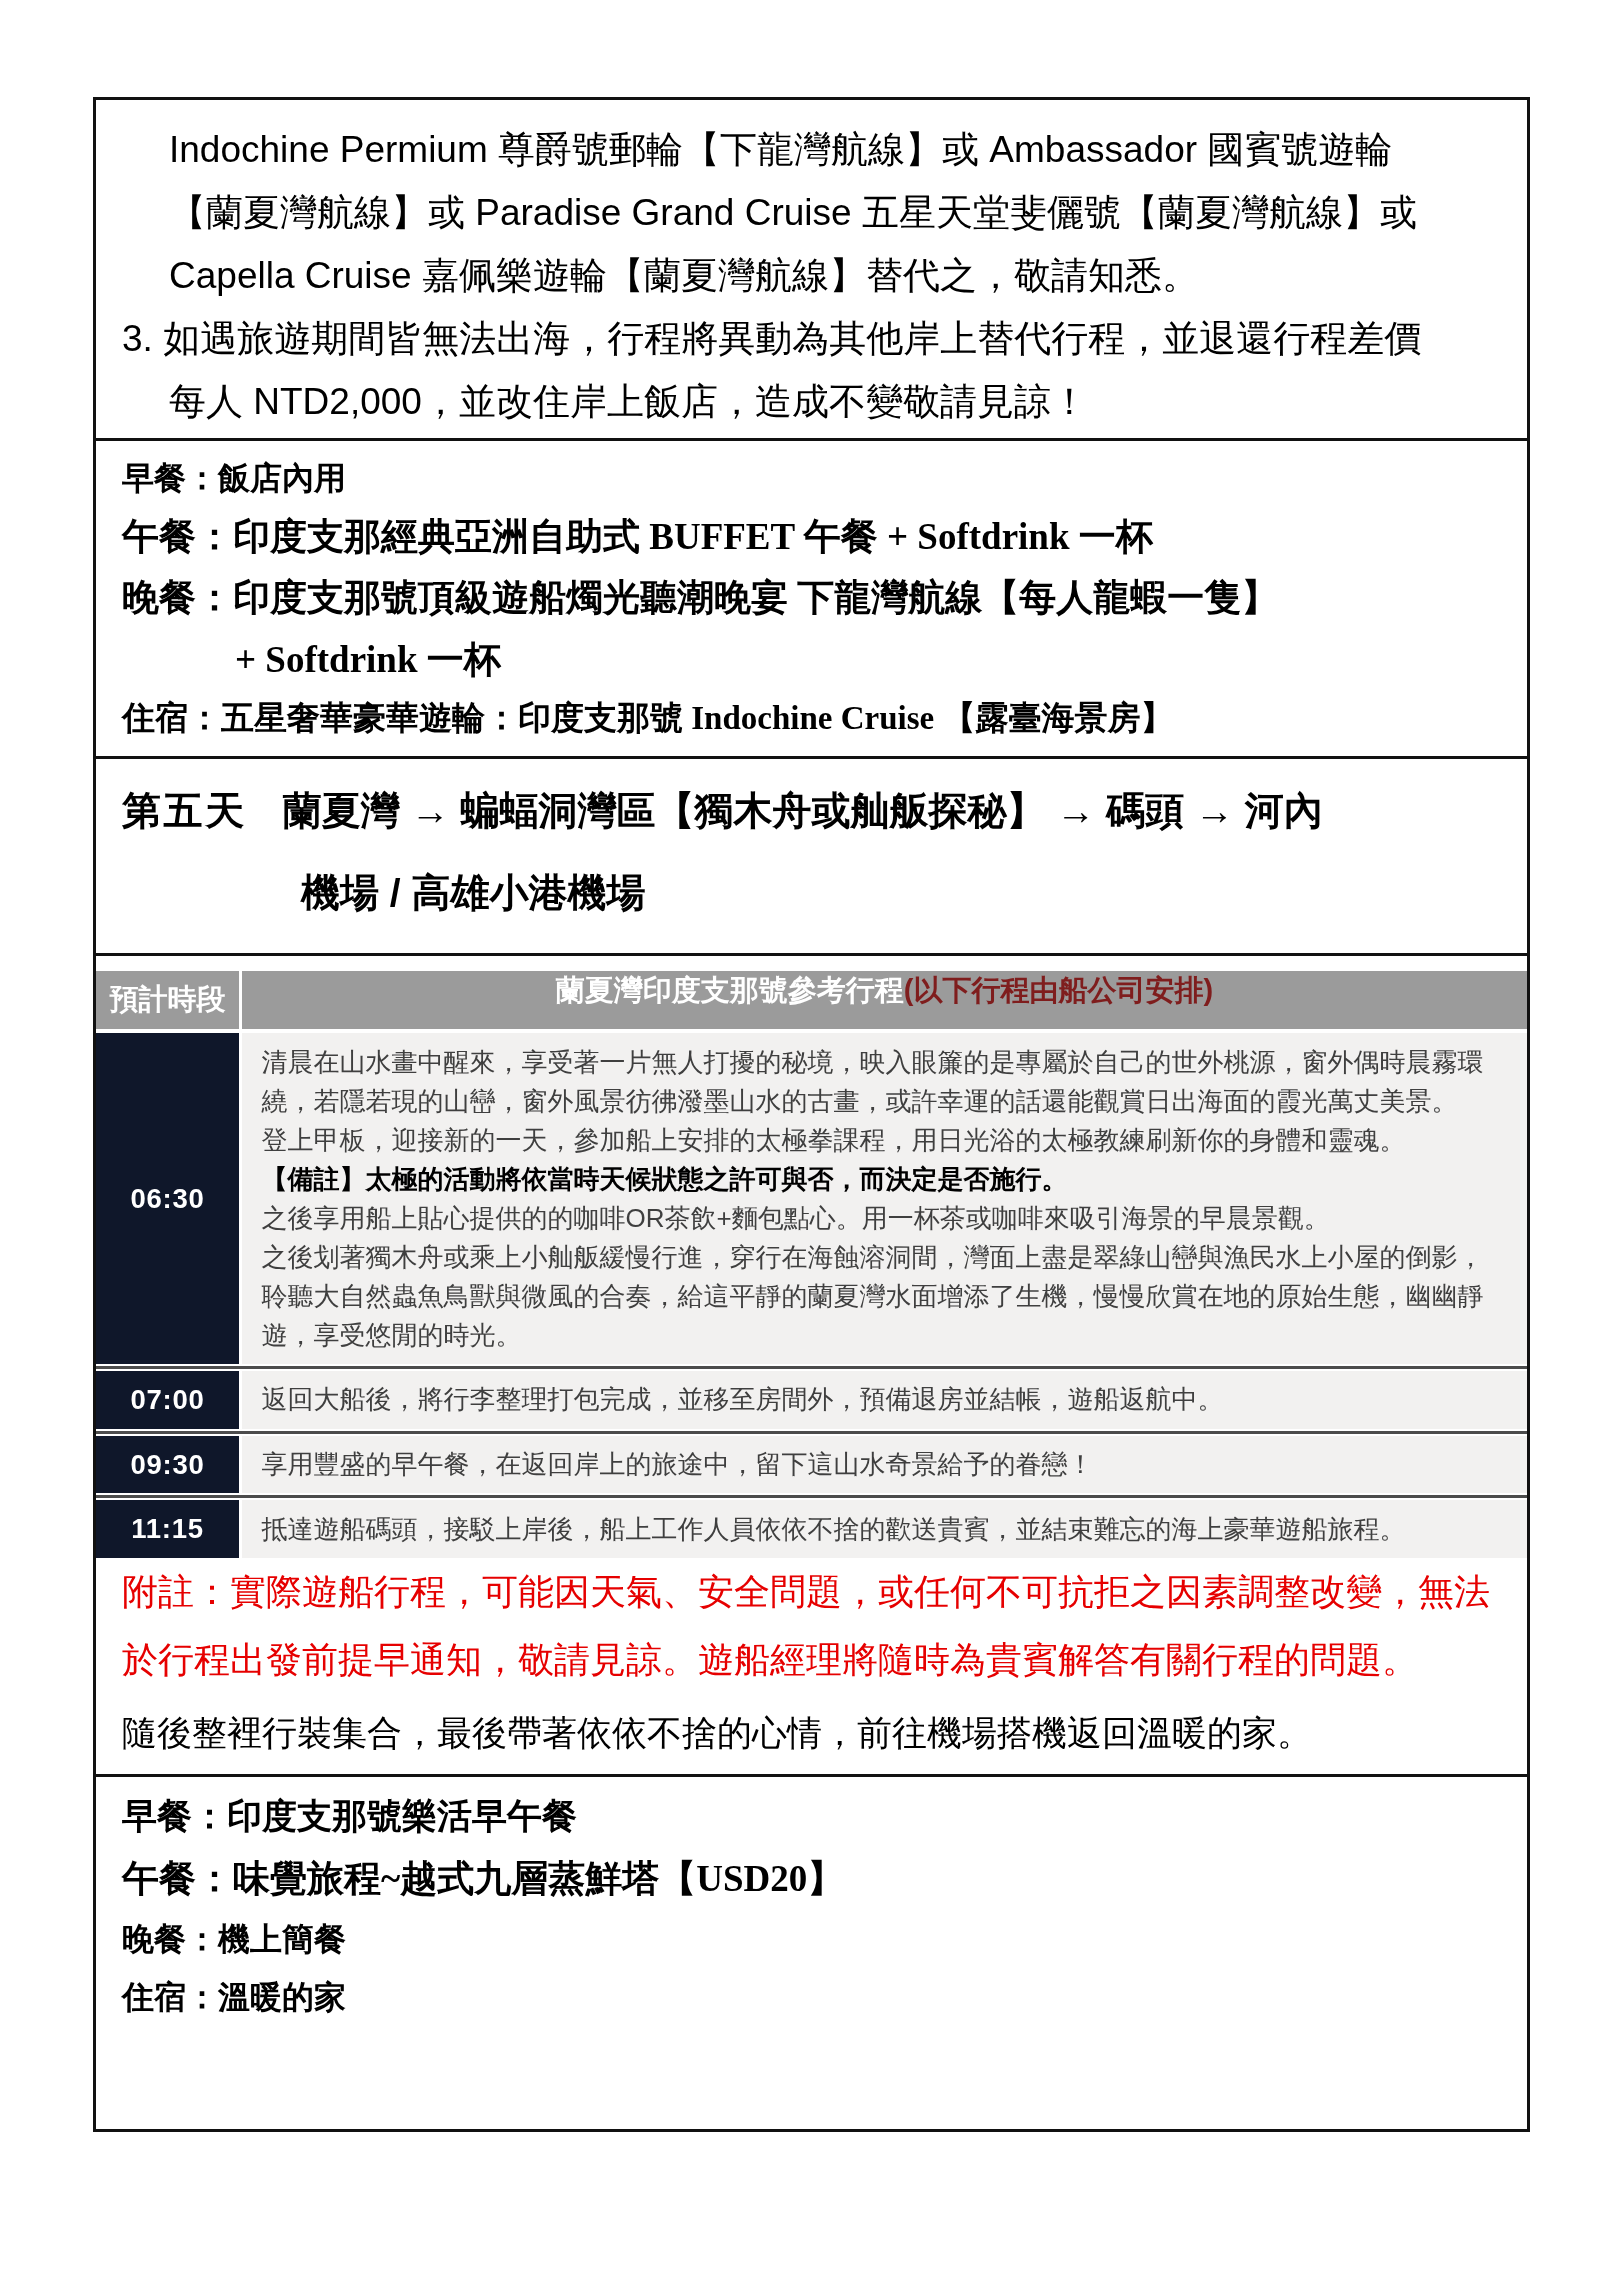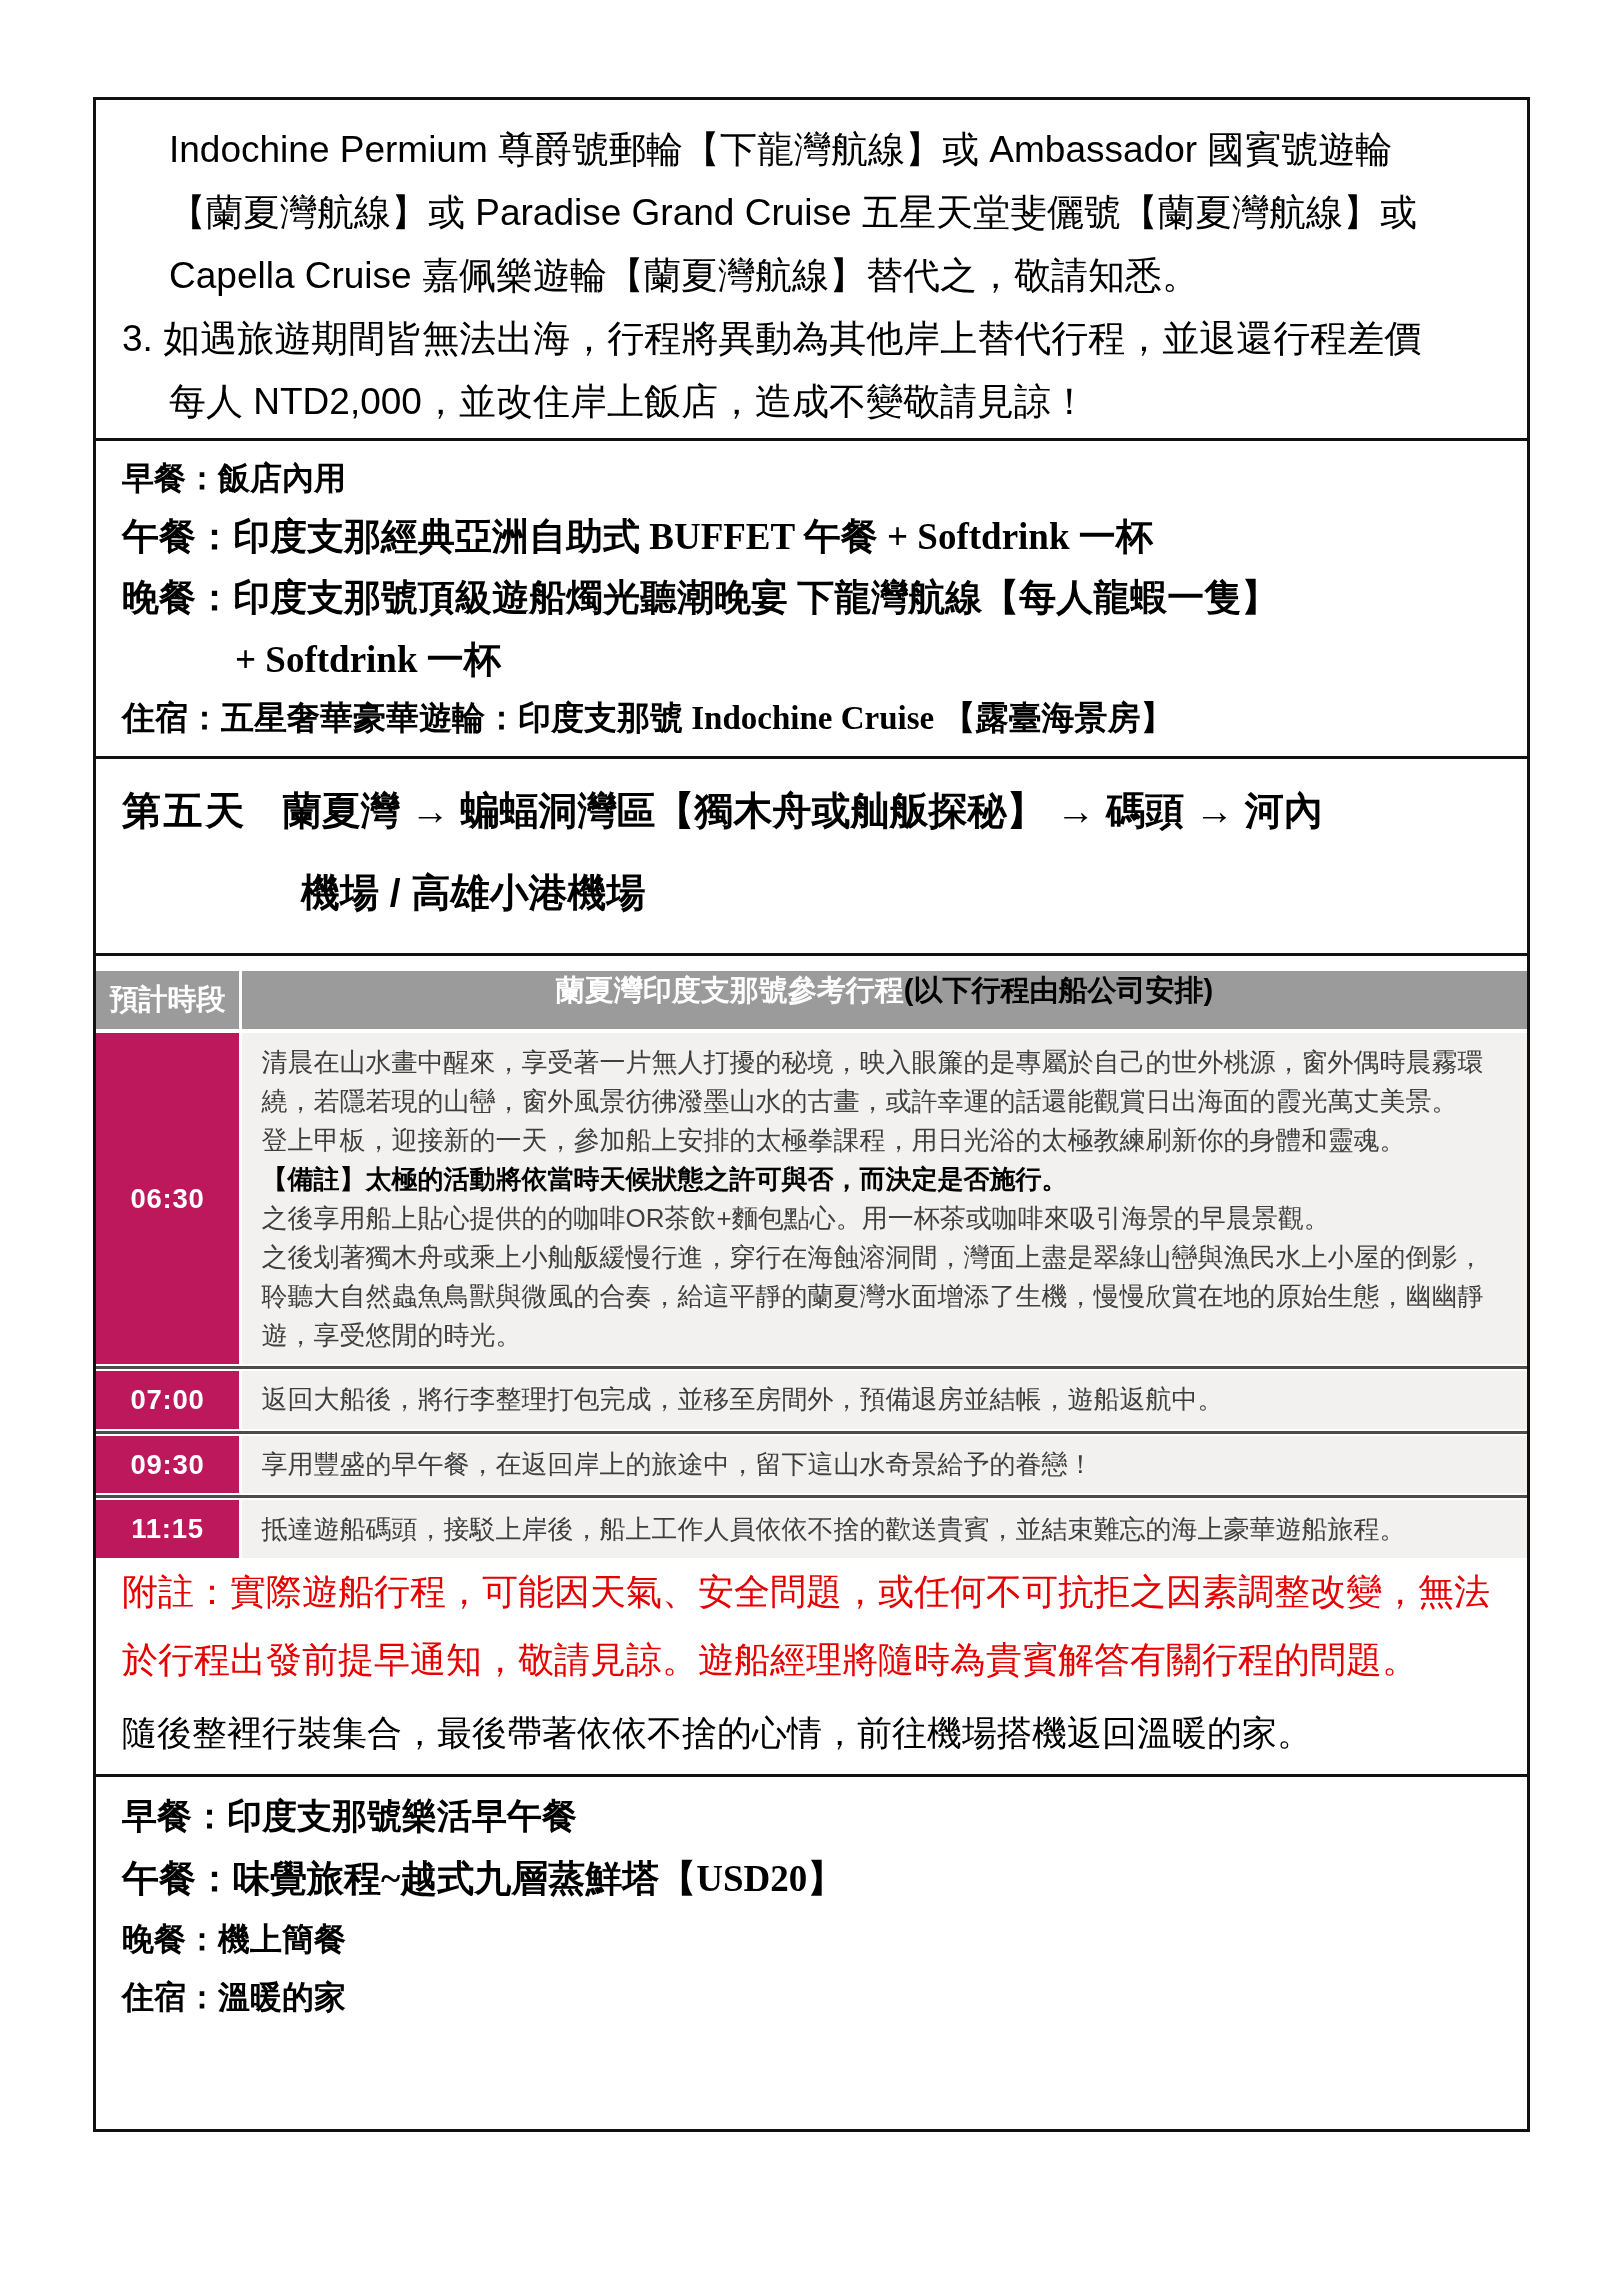--- a/index.html
+++ b/index.html
@@ -51,24 +51,24 @@
   .thead { display:flex; background:#9b9b9b; height:58px; margin-bottom:4.6px; }
   .th-time {
     width:143px; border-right:3.3px solid #fff; box-sizing:content-box;
     display:flex; align-items:center; justify-content:center;
     color:#fff; font-weight:bold; font-size:29px;
   }
   .th-title {
     flex:1; display:flex; align-items:flex-start; justify-content:center;
     color:#fff; font-weight:bold; font-size:29px;
   }
-  .th-title .blue { color:#000000; }
+  .th-title .blue { color:#7f1d1d; }
   .trow { display:flex; align-items:stretch; }
   .tcell-time {
-    width:143px; border-right:3.3px solid #fff; background:#be185d;
+    width:143px; border-right:3.3px solid #fff; background:#0f172a;
     display:flex; align-items:center; justify-content:center;
     color:#fff; font-weight:bold; font-size:27.5px; letter-spacing:0.7px;
   }
   .tcell-content {
     flex:1; background:#f2f1f0; padding:9.2px 19.6px;
     font-size:26px; line-height:39px; color:#3f3f3f;
   }
   .para.note { color:#000000; font-weight:bold; }
   .row-divider { height:3.3px; background:#4c4c4c; margin:2px 0; }
 

